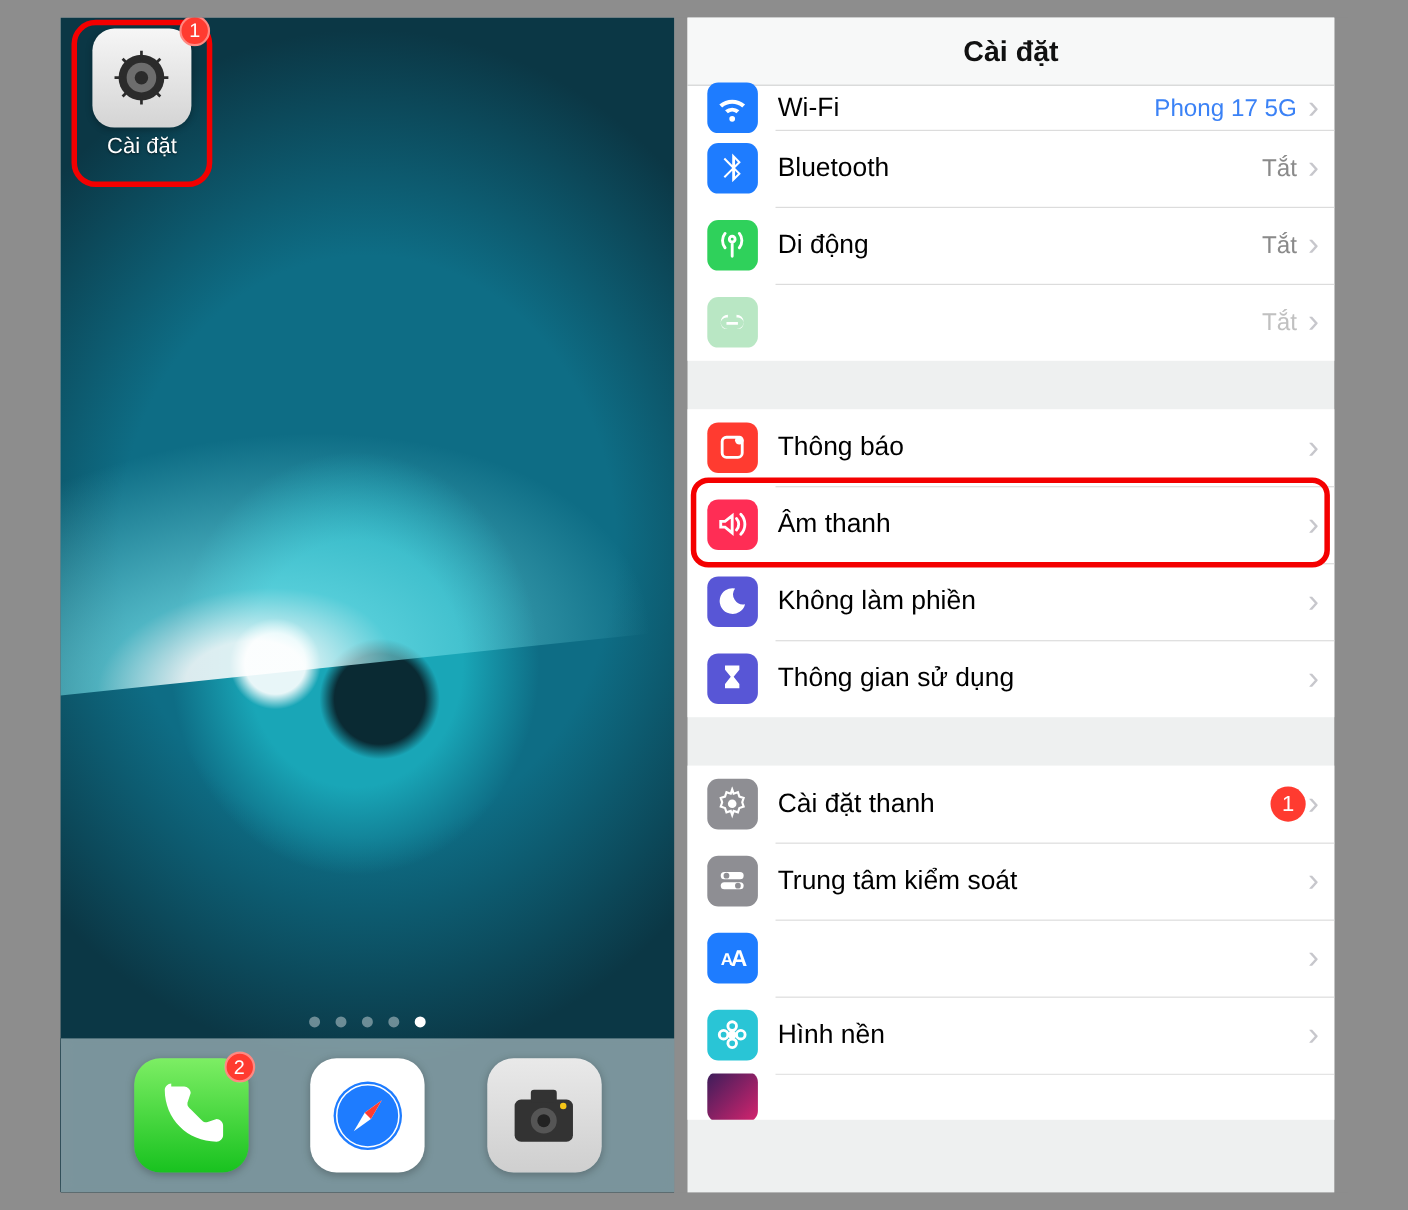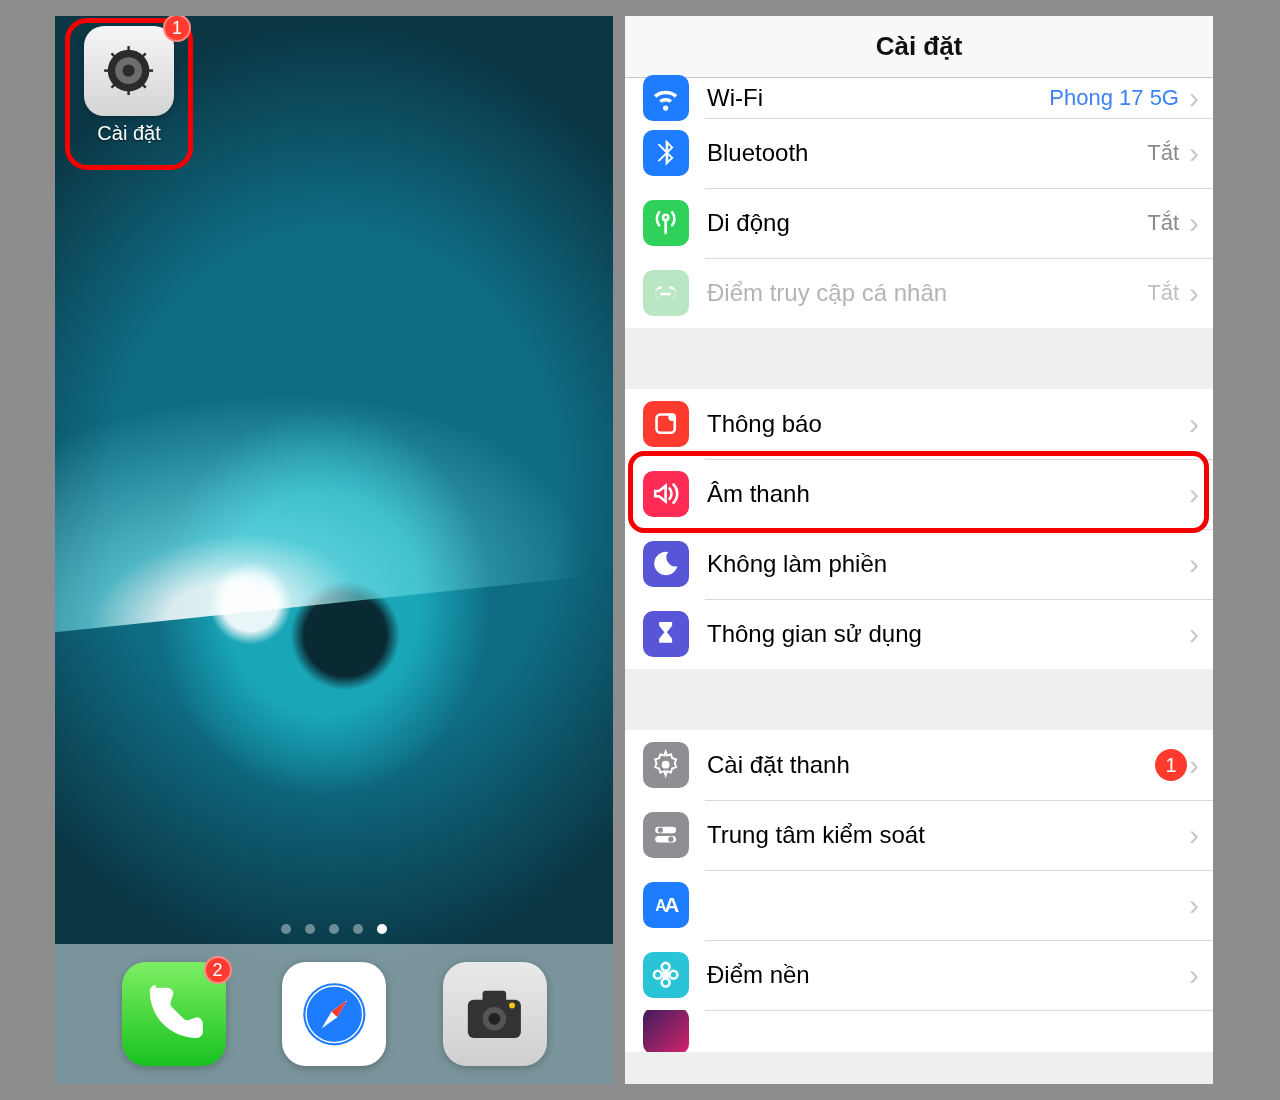--- a/index.html
+++ b/index.html
@@ -88,21 +88,21 @@
   .msgs   { background:linear-gradient(#7dee64,#18c21f); }
   .camera { background:linear-gradient(#e9e9e9,#cfcfcf); }
 
   
   .navbar {
     height:62px; background:rgba(248,248,248,.94);
     border-bottom:1px solid #c9c9c9;
     display:flex; align-items:center; justify-content:center;
     font-size:26px; font-weight:600; color:#111;
   }
-  .group { background:#fff; margin-bottom:61px; }
+  .group { background:#fff; margin-bottom:44px; }
   .group:first-of-type { margin-top:0; }
   .row {
     display:flex; align-items:center; height:70px;
     padding-left:18px; position:relative;
   }
   .row + .row::before {
     content:""; position:absolute; left:80px; right:0; top:0;
     height:1px; background:#d9d9d9;
   }
   .row.partial-top { height:40px; }
@@ -238,21 +238,20 @@
         <span class="row-label">Di động</span>
         <span class="row-value">Tắt</span>
         <span class="chev">›</span>
       </div>
       <div class="row">
         <div class="sicon" style="background:#b9e7c4">
           <svg viewBox="0 0 24 24" fill="#fff">
               <path d="M9 7a5 5 0 100 10h-1a4 4 0 110-8h1zm6 0a5 5 0 110 10h1a4 4 0 100-8h-1zM8 12h8v2H8z"></path>
             </svg>
         </div>
-        <span class="row-label disabled">Điểm truy cập cá nhân</span>
         <span class="row-value" style="color:#c0c0c0">Tắt</span>
         <span class="chev">›</span>
       </div>
     </div>
 
     <div class="group">
       <div class="row">
         <div class="sicon" style="background:#ff3b30">
           <svg viewBox="0 0 24 24">
               <rect x="5" y="5" width="14" height="14" rx="3" fill="none" stroke="#fff" stroke-width="2"></rect>
@@ -330,21 +329,21 @@
           <svg viewBox="0 0 24 24" fill="#fff">
               <circle cx="12" cy="12" r="3"></circle>
               <g fill="none" stroke="#fff" stroke-width="2">
                 <circle cx="12" cy="6" r="3"></circle>
                 <circle cx="12" cy="18" r="3"></circle>
                 <circle cx="6" cy="12" r="3"></circle>
                 <circle cx="18" cy="12" r="3"></circle>
               </g>
             </svg>
         </div>
-        <span class="row-label">Điểm nền</span>
+        <span class="row-label">Hình nền</span>
         <span class="chev" style="margin-left:auto">›</span>
       </div>
       <div class="row partial-row">
         <div class="sicon" style="background:linear-gradient(135deg,#3a1d5a,#d6246e)"></div>
       </div>
     </div>
   </div>
 </div>
 
 </body></html>

